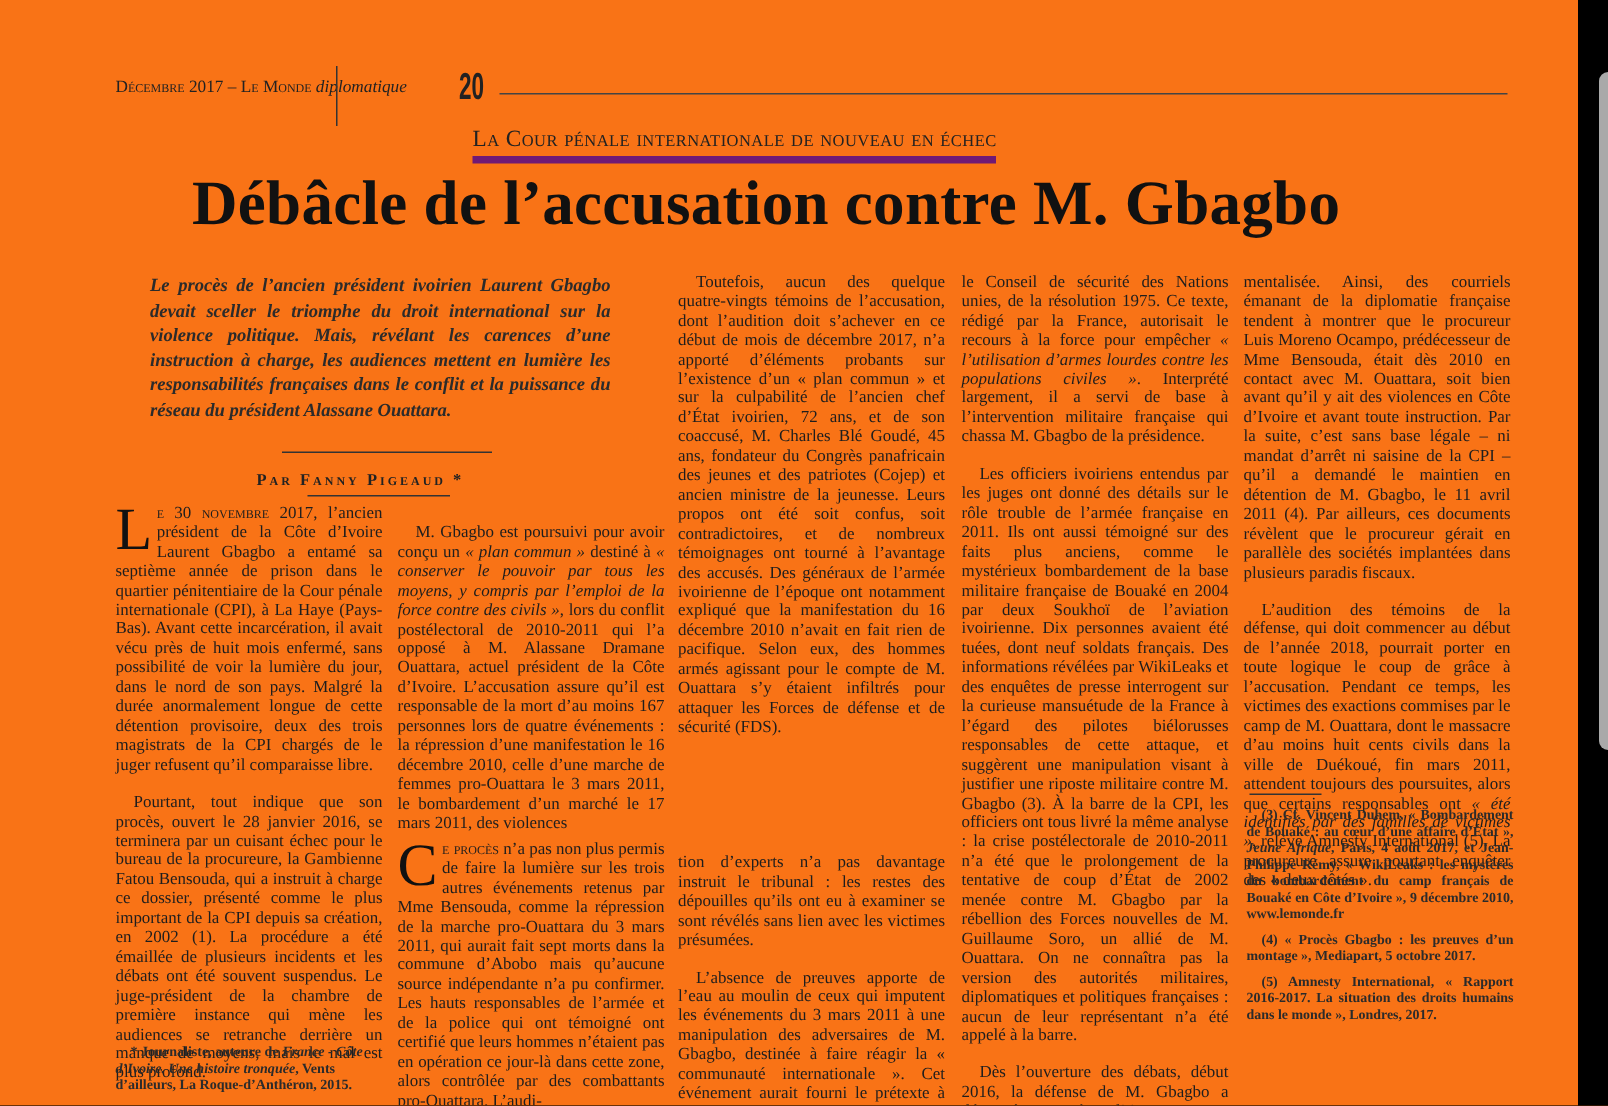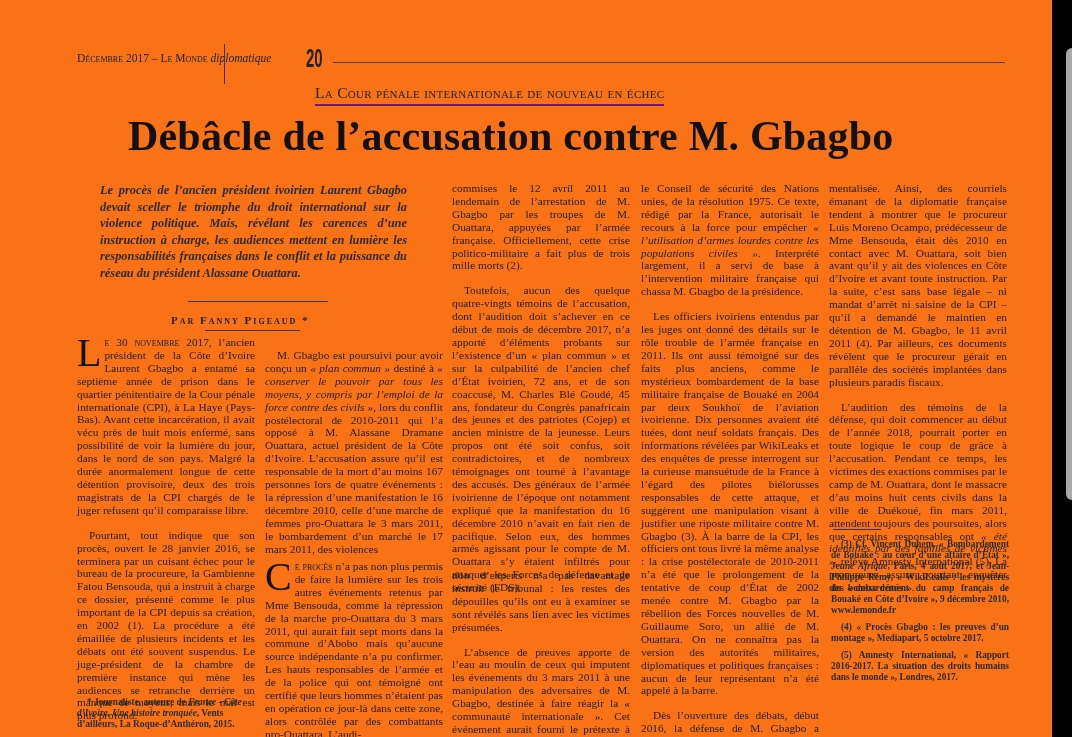--- a/index.html
+++ b/index.html
@@ -9,21 +9,21 @@
   #scroll-track { position: absolute; left: 1052px; top: 0; width: 20px; height: 737px; background: #000; }
   #scroll-thumb { position: absolute; left: 1066px; top: 48px; width: 6px; height: 452px; background: #a9a9a9; border-radius: 8px 0 0 8px; }
 
   .runhead { position: absolute; left: 77px; top: 52px; font-size: 11.5px; color: #222; white-space: nowrap; }
   .runhead .sc { font-variant: small-caps; }
   .runhead i { font-style: italic; }
   .vbar { position: absolute; left: 224px; top: 44px; width: 1px; height: 40px; background: #333; }
   .pagenum { position: absolute; left: 306px; top: 44px; font-family: "Liberation Sans", sans-serif; font-size: 25px; font-weight: bold; transform: scaleX(0.6); transform-origin: left top; color: #222; }
   .hrule { position: absolute; left: 333px; top: 62px; width: 672px; height: 1px; background: #444; }
 
-  .kicker { position: absolute; left: 315px; top: 84px; font-size: 15.5px; font-variant: small-caps; letter-spacing: 0.3px; color: #222; border-bottom: 2px solid #701a75; padding-bottom: 2px; white-space: nowrap; }
+  .kicker { position: absolute; left: 315px; top: 84px; font-size: 15.5px; font-variant: small-caps; letter-spacing: 0.3px; color: #222; border-bottom: 5px solid #701a75; padding-bottom: 2px; white-space: nowrap; }
   .title { position: absolute; left: 128px; top: 112px; font-size: 42px; color: #111; white-space: nowrap; letter-spacing: 0.2px; }
 
   .chapeau { position: absolute; left: 100px; top: 182px; width: 307px; font-size: 12.4px; line-height: 16.6px; font-style: italic; font-weight: bold; text-align: justify; color: #2b2b2b; }
   .byline-rule { position: absolute; height: 1px; background: #333; }
   .byline { position: absolute; left: 171px; top: 314px; font-size: 11px; font-weight: bold; letter-spacing: 2px; font-variant: small-caps; white-space: nowrap; color: #222; }
 
   .col { position: absolute; width: 178px; font-size: 11.3px; line-height: 12.9px; text-align: justify; color: #1e1e1e; hyphens: auto; }
   .col p { text-indent: 12px; margin-bottom: 12px; }
   .col p.noind { text-indent: 0; }
   .col i { font-style: italic; }
@@ -67,21 +67,20 @@
   </div>
 
   <div class="col" style="left:265px; top:349px;">
     <p><span>M. Gbagbo est poursuivi pour avoir conçu un </span><i>« plan commun »</i><span> destiné à </span><i>« conserver le pouvoir par tous les moyens, y compris par l’emploi de la force contre des civils »</i><span>, lors du conflit postélectoral de 2010-2011 qui l’a opposé à M. Alassane Dramane Ouattara, actuel président de la Côte d’Ivoire. L’accusation assure qu’il est responsable de la mort d’au moins 167 personnes lors de quatre événements : la répression d’une manifestation le 16 décembre 2010, celle d’une marche de femmes pro-Ouattara le 3 mars 2011, le bombardement d’un marché le 17 mars 2011, des violences</span></p>
   </div>
   <div class="col" style="left:265px; top:560px;">
     <p class="noind"><span class="dropcap">C</span><span class="sc">e procès</span><span> n’a pas non plus permis de faire la lumière sur les trois autres événements retenus par Mme Bensouda, comme la répression de la marche pro-Ouattara du 3 mars 2011, qui aurait fait sept morts dans la commune d’Abobo mais qu’aucune source indépendante n’a pu confirmer. Les hauts responsables de l’armée et de la police qui ont témoigné ont certifié que leurs hommes n’étaient pas en opération ce jour-là dans cette zone, alors contrôlée par des combattants pro-Ouattara. L’audi-</span></p>
   </div>
 
   <div class="col" style="left:452px; top:182px;">
-    <p class="noind">commises le 12 avril 2011 au lendemain de l’arrestation de M. Gbagbo par les troupes de M. Ouattara, appuyées par l’armée française. Officiellement, cette crise politico-militaire a fait plus de trois mille morts (2).</p>
     <p>Toutefois, aucun des quelque quatre-vingts témoins de l’accusation, dont l’audition doit s’achever en ce début de mois de décembre 2017, n’a apporté d’éléments probants sur l’existence d’un « plan commun » et sur la culpabilité de l’ancien chef d’État ivoirien, 72 ans, et de son coaccusé, M. Charles Blé Goudé, 45 ans, fondateur du Congrès panafricain des jeunes et des patriotes (Cojep) et ancien ministre de la jeunesse. Leurs propos ont été soit confus, soit contradictoires, et de nombreux témoignages ont tourné à l’avantage des accusés. Des généraux de l’armée ivoirienne de l’époque ont notamment expliqué que la manifestation du 16 décembre 2010 n’avait en fait rien de pacifique. Selon eux, des hommes armés agissant pour le compte de M. Ouattara s’y étaient infiltrés pour attaquer les Forces de défense et de sécurité (FDS).</p>
   </div>
   <div class="col" style="left:452px; top:569px;">
     <p class="noind">tion d’experts n’a pas davantage instruit le tribunal : les restes des dépouilles qu’ils ont eu à examiner se sont révélés sans lien avec les victimes présumées.</p>
     <p>L’absence de preuves apporte de l’eau au moulin de ceux qui imputent les événements du 3 mars 2011 à une manipulation des adversaires de M. Gbagbo, destinée à faire réagir la « communauté internationale ». Cet événement aurait fourni le prétexte à l’adoption, le 30 mars 2011, par</p>
   </div>
 
   <div class="col" style="left:641px; top:182px;">
     <p class="noind"><span>le Conseil de sécurité des Nations unies, de la résolution 1975. Ce texte, rédigé par la France, autorisait le recours à la force pour empêcher </span><i>« l’utilisation d’armes lourdes contre les populations civiles »</i><span>. Interprété largement, il a servi de base à l’intervention militaire française qui chassa M. Gbagbo de la présidence.</span></p>
     <p>Les officiers ivoiriens entendus par les juges ont donné des détails sur le rôle trouble de l’armée française en 2011. Ils ont aussi témoigné sur des faits plus anciens, comme le mystérieux bombardement de la base militaire française de Bouaké en 2004 par deux Soukhoï de l’aviation ivoirienne. Dix personnes avaient été tuées, dont neuf soldats français. Des informations révélées par WikiLeaks et des enquêtes de presse interrogent sur la curieuse mansuétude de la France à l’égard des pilotes biélorusses responsables de cette attaque, et suggèrent une manipulation visant à justifier une riposte militaire contre M. Gbagbo (3). À la barre de la CPI, les officiers ont tous livré la même analyse : la crise postélectorale de 2010-2011 n’a été que le prolongement de la tentative de coup d’État de 2002 menée contre M. Gbagbo par la rébellion des Forces nouvelles de M. Guillaume Soro, un allié de M. Ouattara. On ne connaîtra pas la version des autorités militaires, diplomatiques et politiques françaises : aucun de leur représentant n’a été appelé à la barre.</p>

